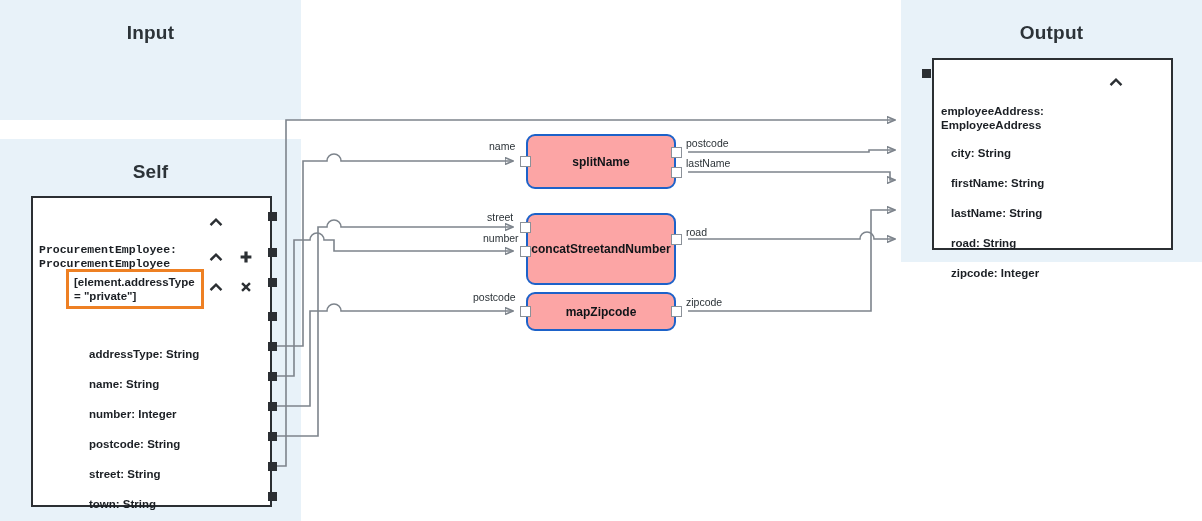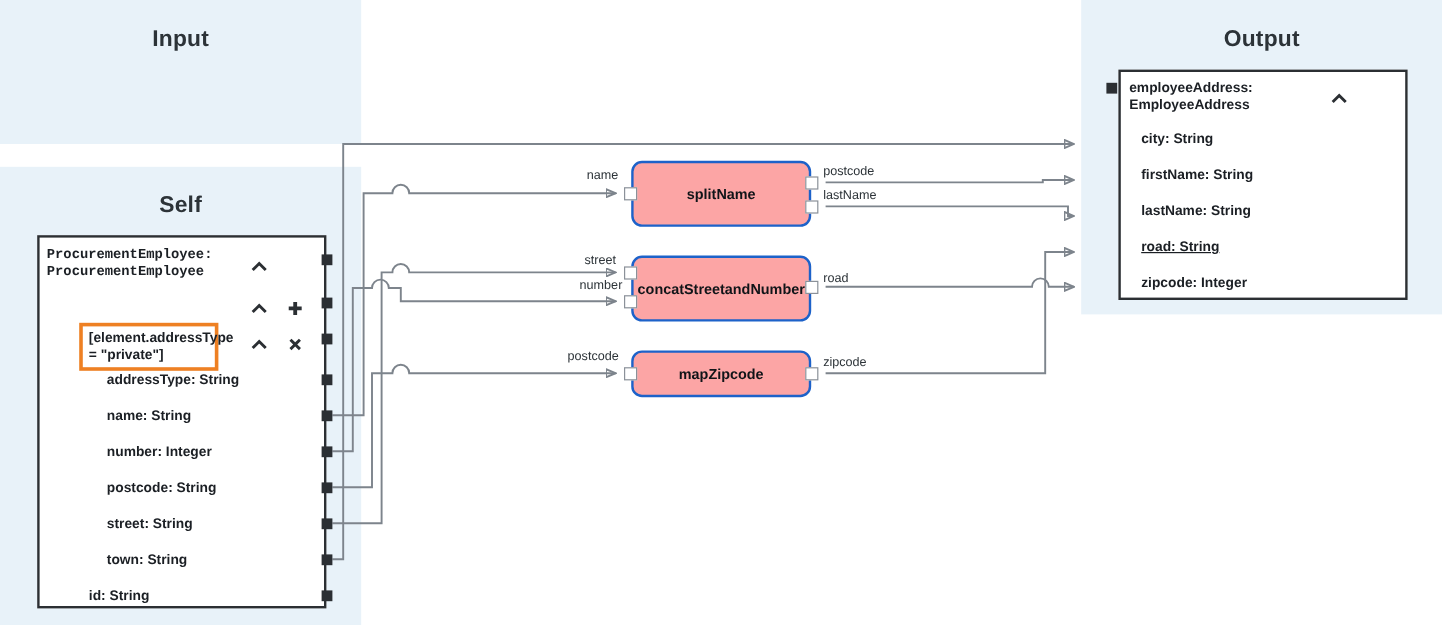--- a/index.html
+++ b/index.html
@@ -18,21 +18,21 @@
     font-size:19px;font-weight:bold;color:#2c3338;letter-spacing:.2px;
   }
 
   
   .node-box{
     position:absolute;background:#ffffff;
     border:2px solid #2b2f33;box-sizing:border-box;
   }
   .row-label{
     position:absolute;font-size:11.5px;font-weight:bold;color:#1b1f24;
-    line-height:14px;white-space:pre-line;
+    line-height:14px;white-space:pre-line;margin-top:37px;
   }
   .depth0{left:12px;}
   .depth1{left:24px;}
   .depth3{left:60px;}
 
   .filter-chip{
     position:absolute;border:3px solid #ee8023;background:#ffffff;
     box-sizing:border-box;padding:3px 4px 3px 5px;
     font-size:11.5px;font-weight:bold;line-height:14px;color:#1b1f24;
     white-space:pre-line;
@@ -126,21 +126,21 @@
     <svg width="16" height="16" viewBox="0 0 16 16">
         <path d="M3.4,10.2 L8,5.6 L12.6,10.2" fill="none" stroke="#2b2f33" stroke-width="2.4" stroke-linecap="square"></path>
       </svg>
   </span>
   <span class="ico" style="left:238px;top:249px;">
     <svg width="16" height="16" viewBox="0 0 16 16">
       <path d="M6.4,2.6 h3.2 v3.8 h3.8 v3.2 h-3.8 v3.8 h-3.2 v-3.8 h-3.8 v-3.2 h3.8 z" fill="#2b2f33"></path>
       </svg>
   </span>
 
-  <div class="filter-chip" style="left:66px;top:269px;width:116px;">[element.addressType
+  <div class="filter-chip" style="left:66px;top:269px;width:138px;">[element.addressType
 = "private"]</div>
   <span class="ico" style="left:208px;top:279px;">
     <svg width="16" height="16" viewBox="0 0 16 16">
         <path d="M3.4,10.2 L8,5.6 L12.6,10.2" fill="none" stroke="#2b2f33" stroke-width="2.4" stroke-linecap="square"></path>
       </svg>
   </span>
   <span class="ico" style="left:238px;top:279px;">
     <svg width="16" height="16" viewBox="0 0 16 16">
       <path d="M3.2,4.9 L4.9,3.2 L8,6.3 L11.1,3.2 L12.8,4.9 L9.7,8 L12.8,11.1
                L11.1,12.8 L8,9.7 L4.9,12.8 L3.2,11.1 L6.3,8 z" fill="#2b2f33"></path>
@@ -169,21 +169,21 @@
   <div class="fn-node" style="left:526px;top:134px;width:150px;height:55px;">
     <span>splitName</span>
   </div>
   <div class="port" style="left:520px;top:156px;"></div>
   <div class="port" style="left:671px;top:147px;"></div>
   <div class="port" style="left:671px;top:167px;"></div>
   <div class="port-label" style="left:489px;top:140px;">name</div>
   <div class="port-label" style="left:686px;top:137px;">postcode</div>
   <div class="port-label" style="left:686px;top:157px;">lastName</div>
 
-  <div class="fn-node" style="left:526px;top:213px;width:150px;height:55px;">
+  <div class="fn-node" style="left:526px;top:213px;width:150px;height:72px;">
     <span>concatStreetandNumber</span>
   </div>
   <div class="port" style="left:520px;top:222px;"></div>
   <div class="port" style="left:520px;top:246px;"></div>
   <div class="port" style="left:671px;top:234px;"></div>
   <div class="port-label" style="left:487px;top:211px;">street</div>
   <div class="port-label" style="left:483px;top:232px;">number</div>
   <div class="port-label" style="left:686px;top:226px;">road</div>
 
   <div class="fn-node" style="left:526px;top:292px;width:150px;height:39px;">

